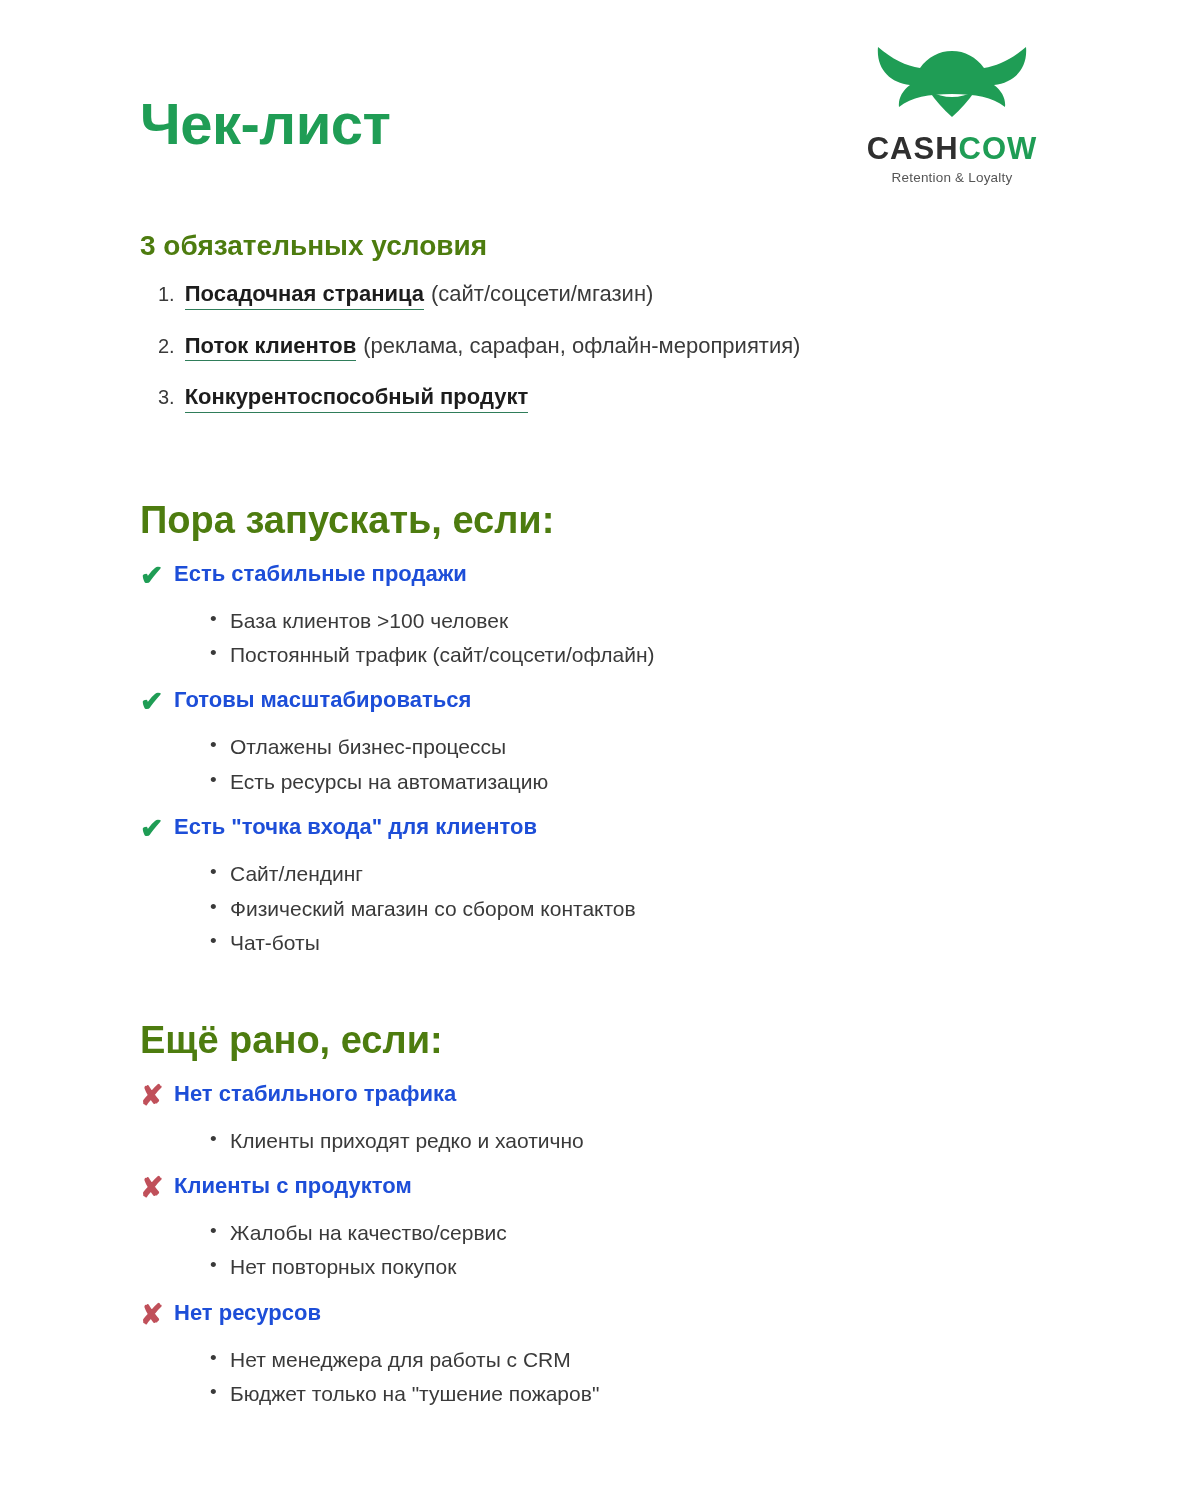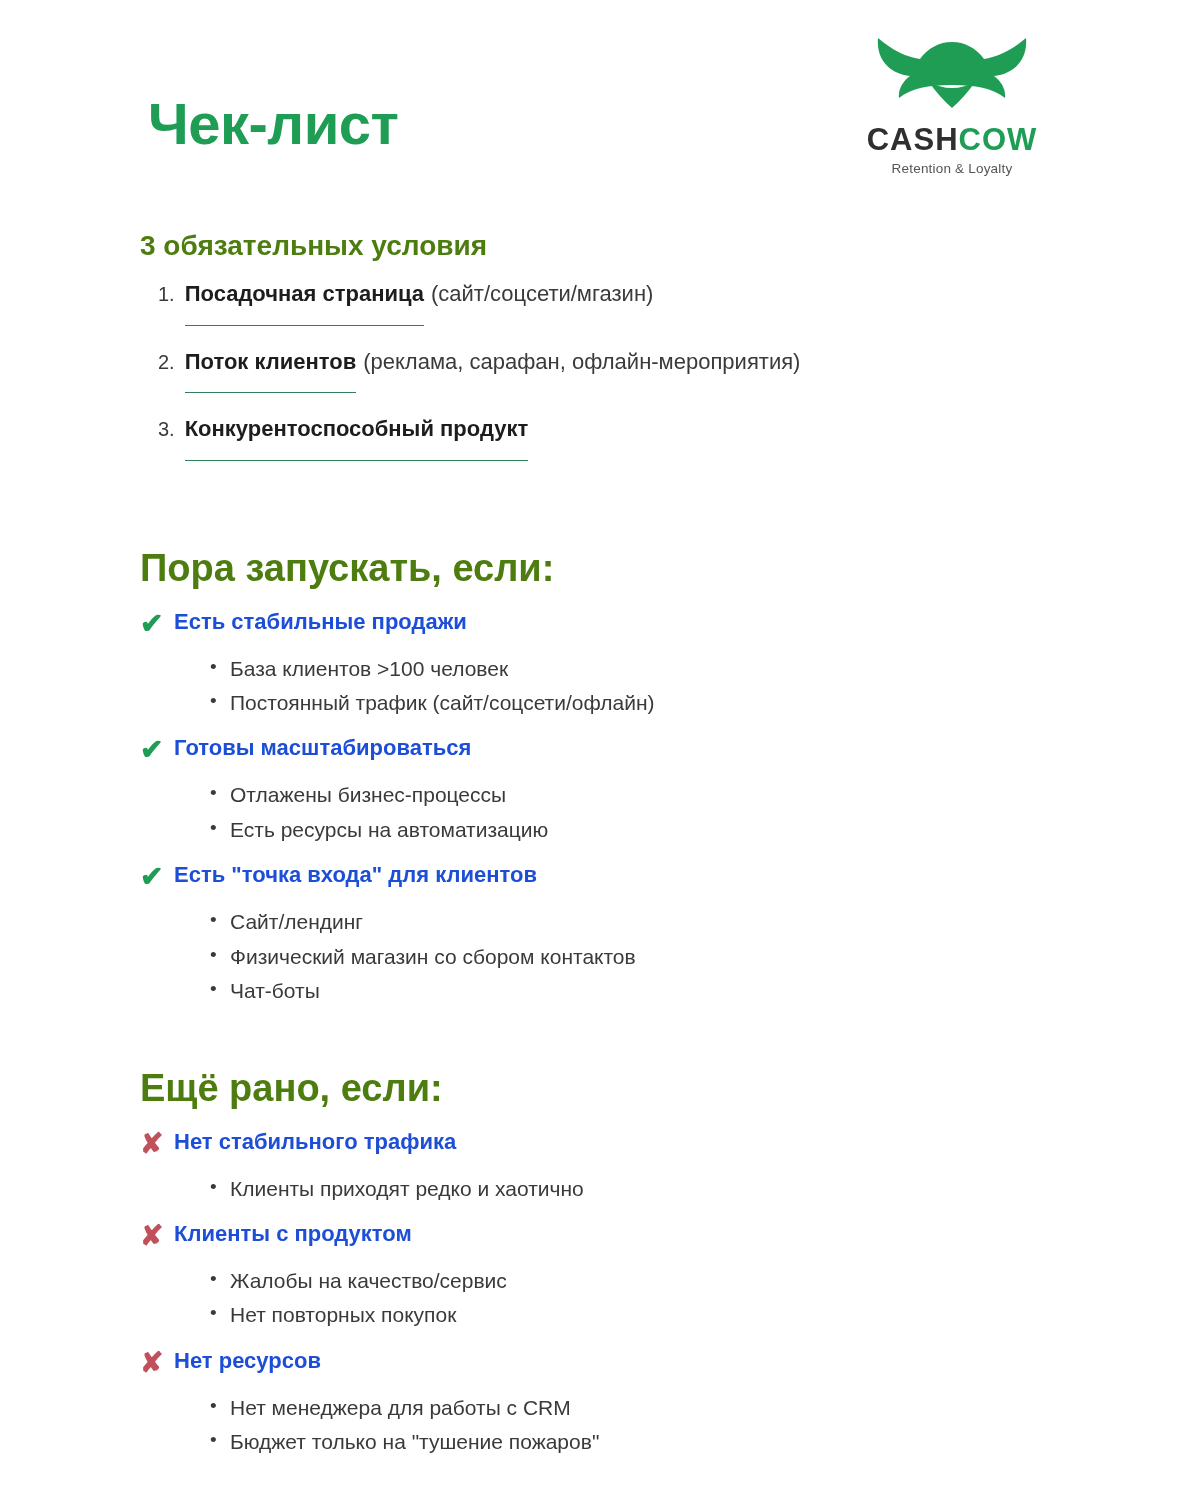--- a/index.html
+++ b/index.html
@@ -23,32 +23,32 @@
     box-sizing: border-box;
   }
 
   
   .header {
     position: relative;
     height: 230px;
   }
   .doc-title {
     position: absolute;
-    left: 148px;
+    left: 140px;
     top: 95px;
     font-size: 58px;
     font-weight: bold;
     color: #1f9d55;
     letter-spacing: -0.5px;
     line-height: 1;
   }
   .logo-block {
     position: absolute;
     right: 148px;
-    top: 30px;
+    top: 39px;
     width: 200px;
     text-align: center;
   }
   .logo-mark {
     width: 160px;
     height: 92px;
     margin: 0 auto;
     display: block;
   }
   .logo-word {
@@ -99,21 +99,21 @@
   }
   .num-idx {
     color: #3a3a3a;
     margin-right: 10px;
     font-size: 20px;
   }
   .num-strong {
     font-weight: bold;
     color: #1d1d1d;
     border-bottom: 1.5px solid #2f7d5a;
-    padding-bottom: 17px;
+    padding-bottom: 1px;
   }
   .num-rest {
     color: #3a3a3a;
     margin-left: 7px;
   }
 
   
   .check-block { margin-bottom: 10px; }
   .check-row {
     display: flex;

